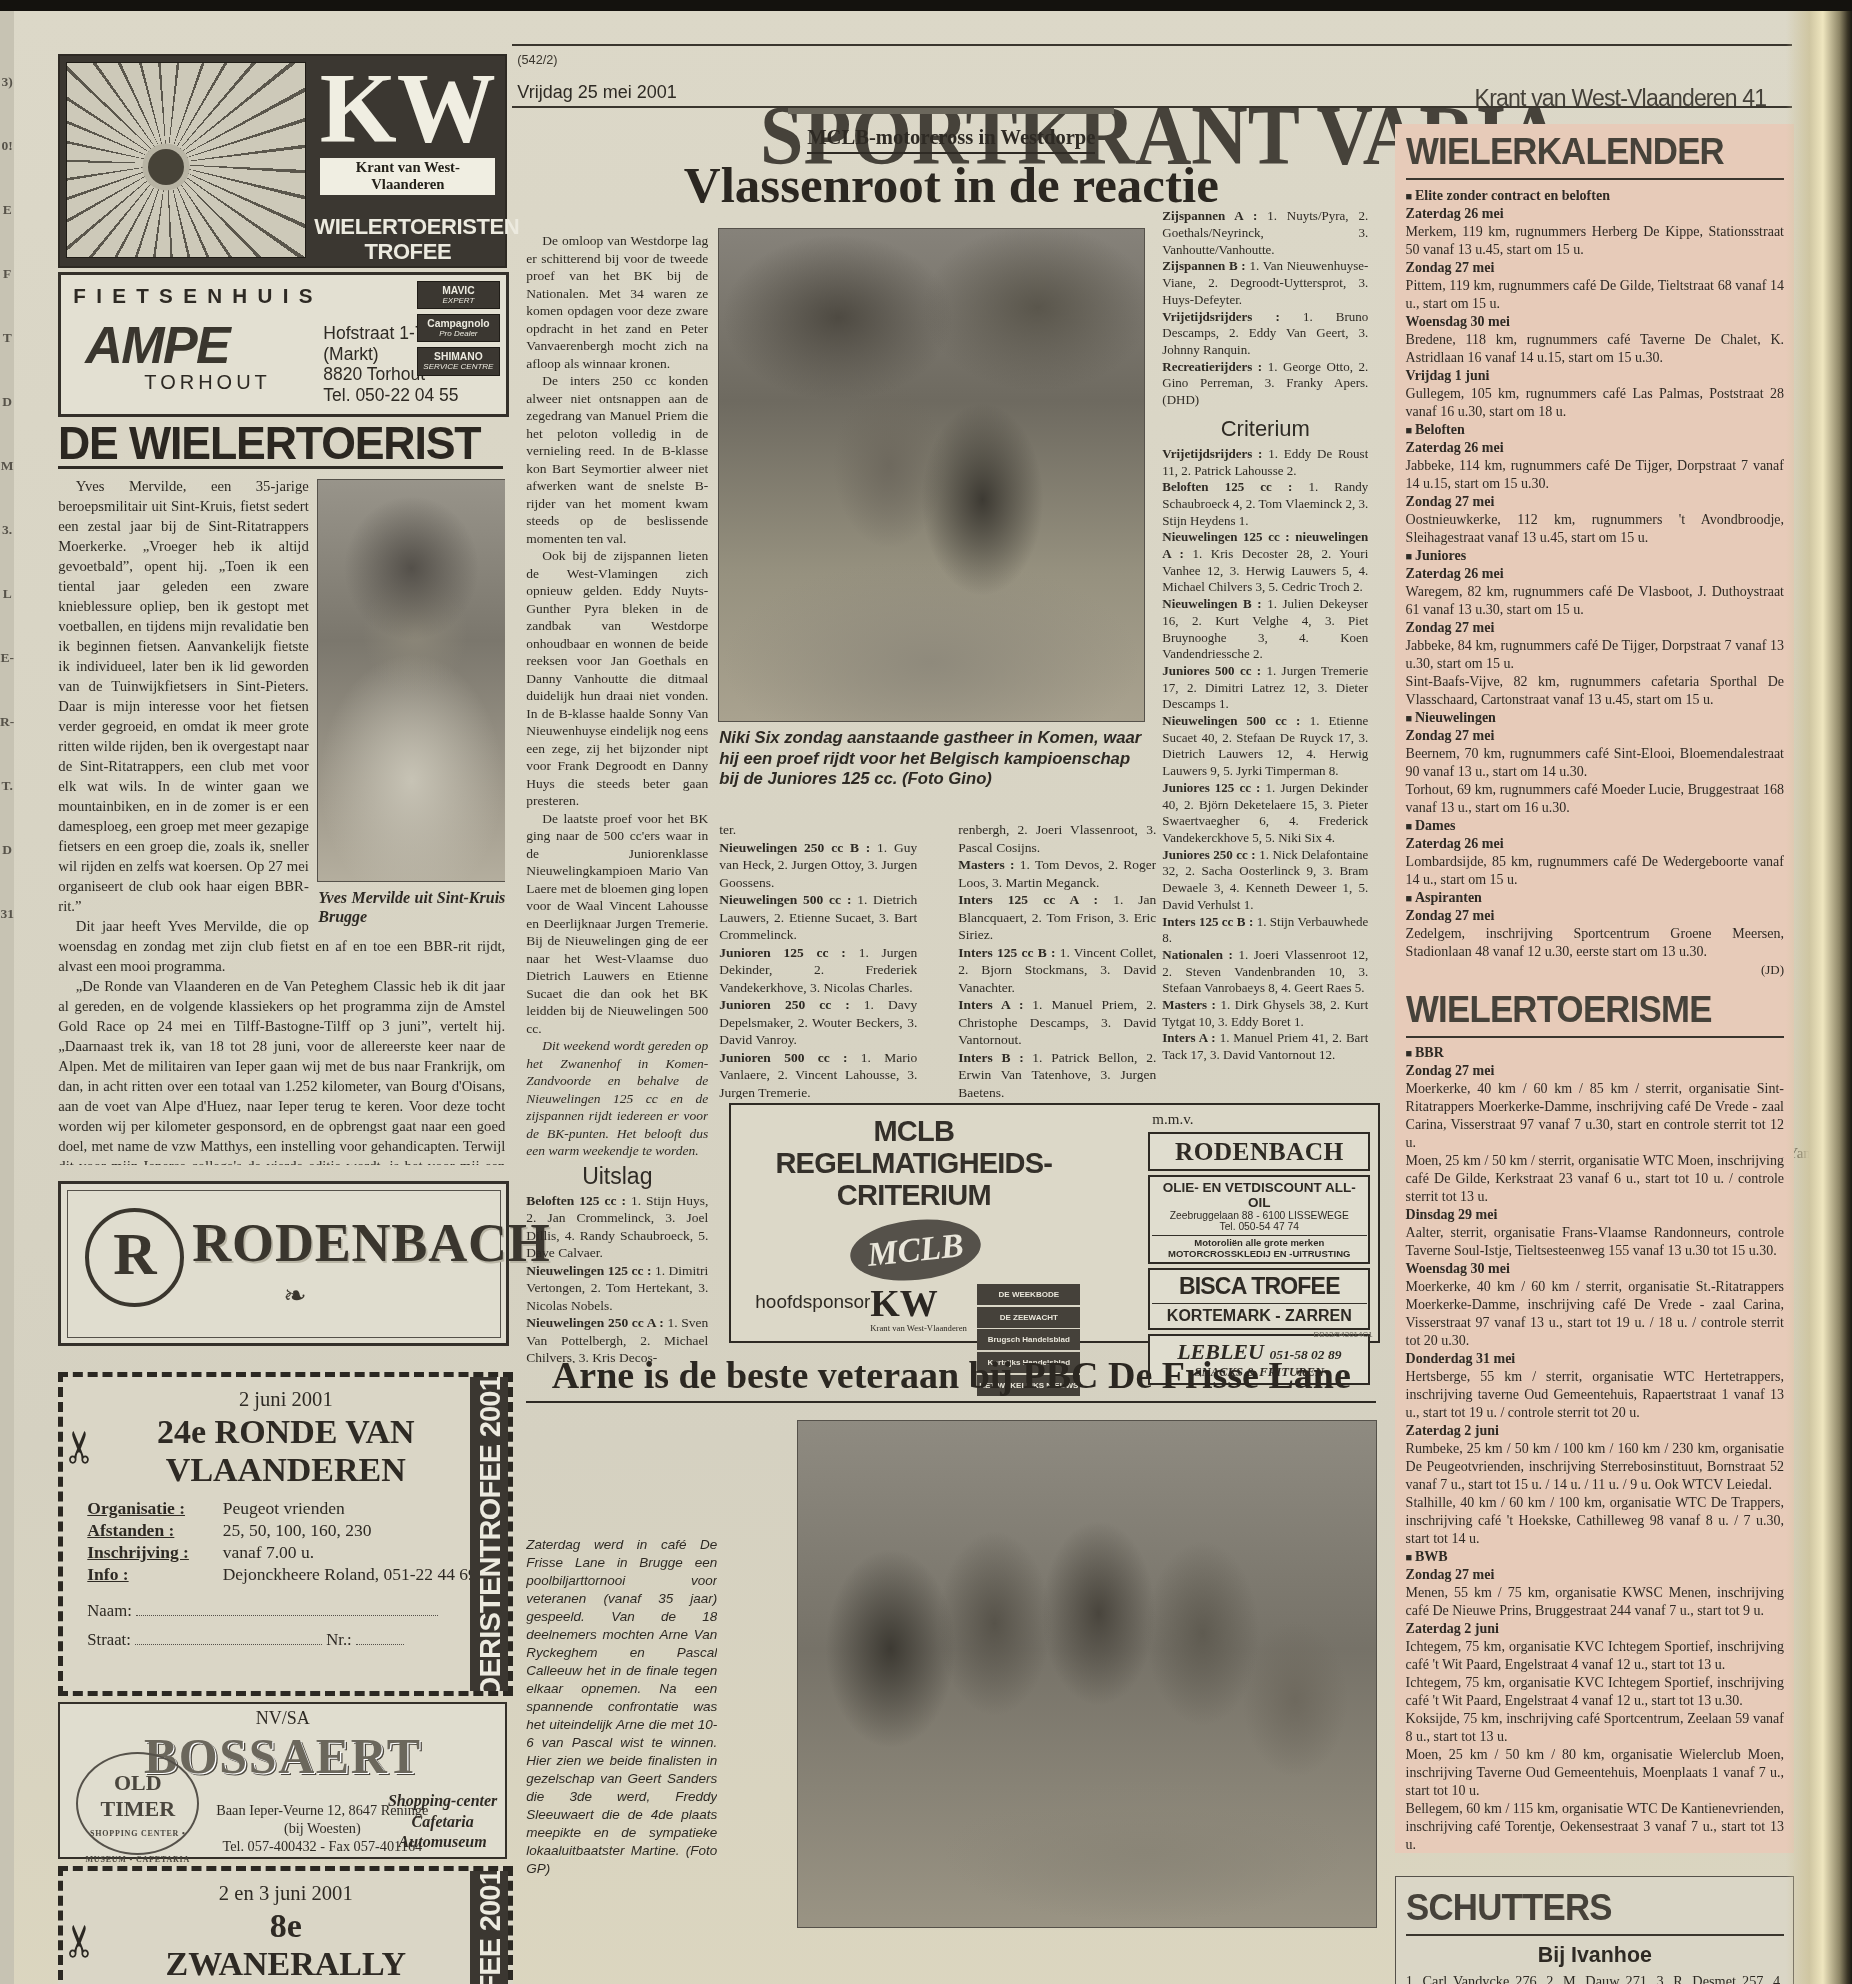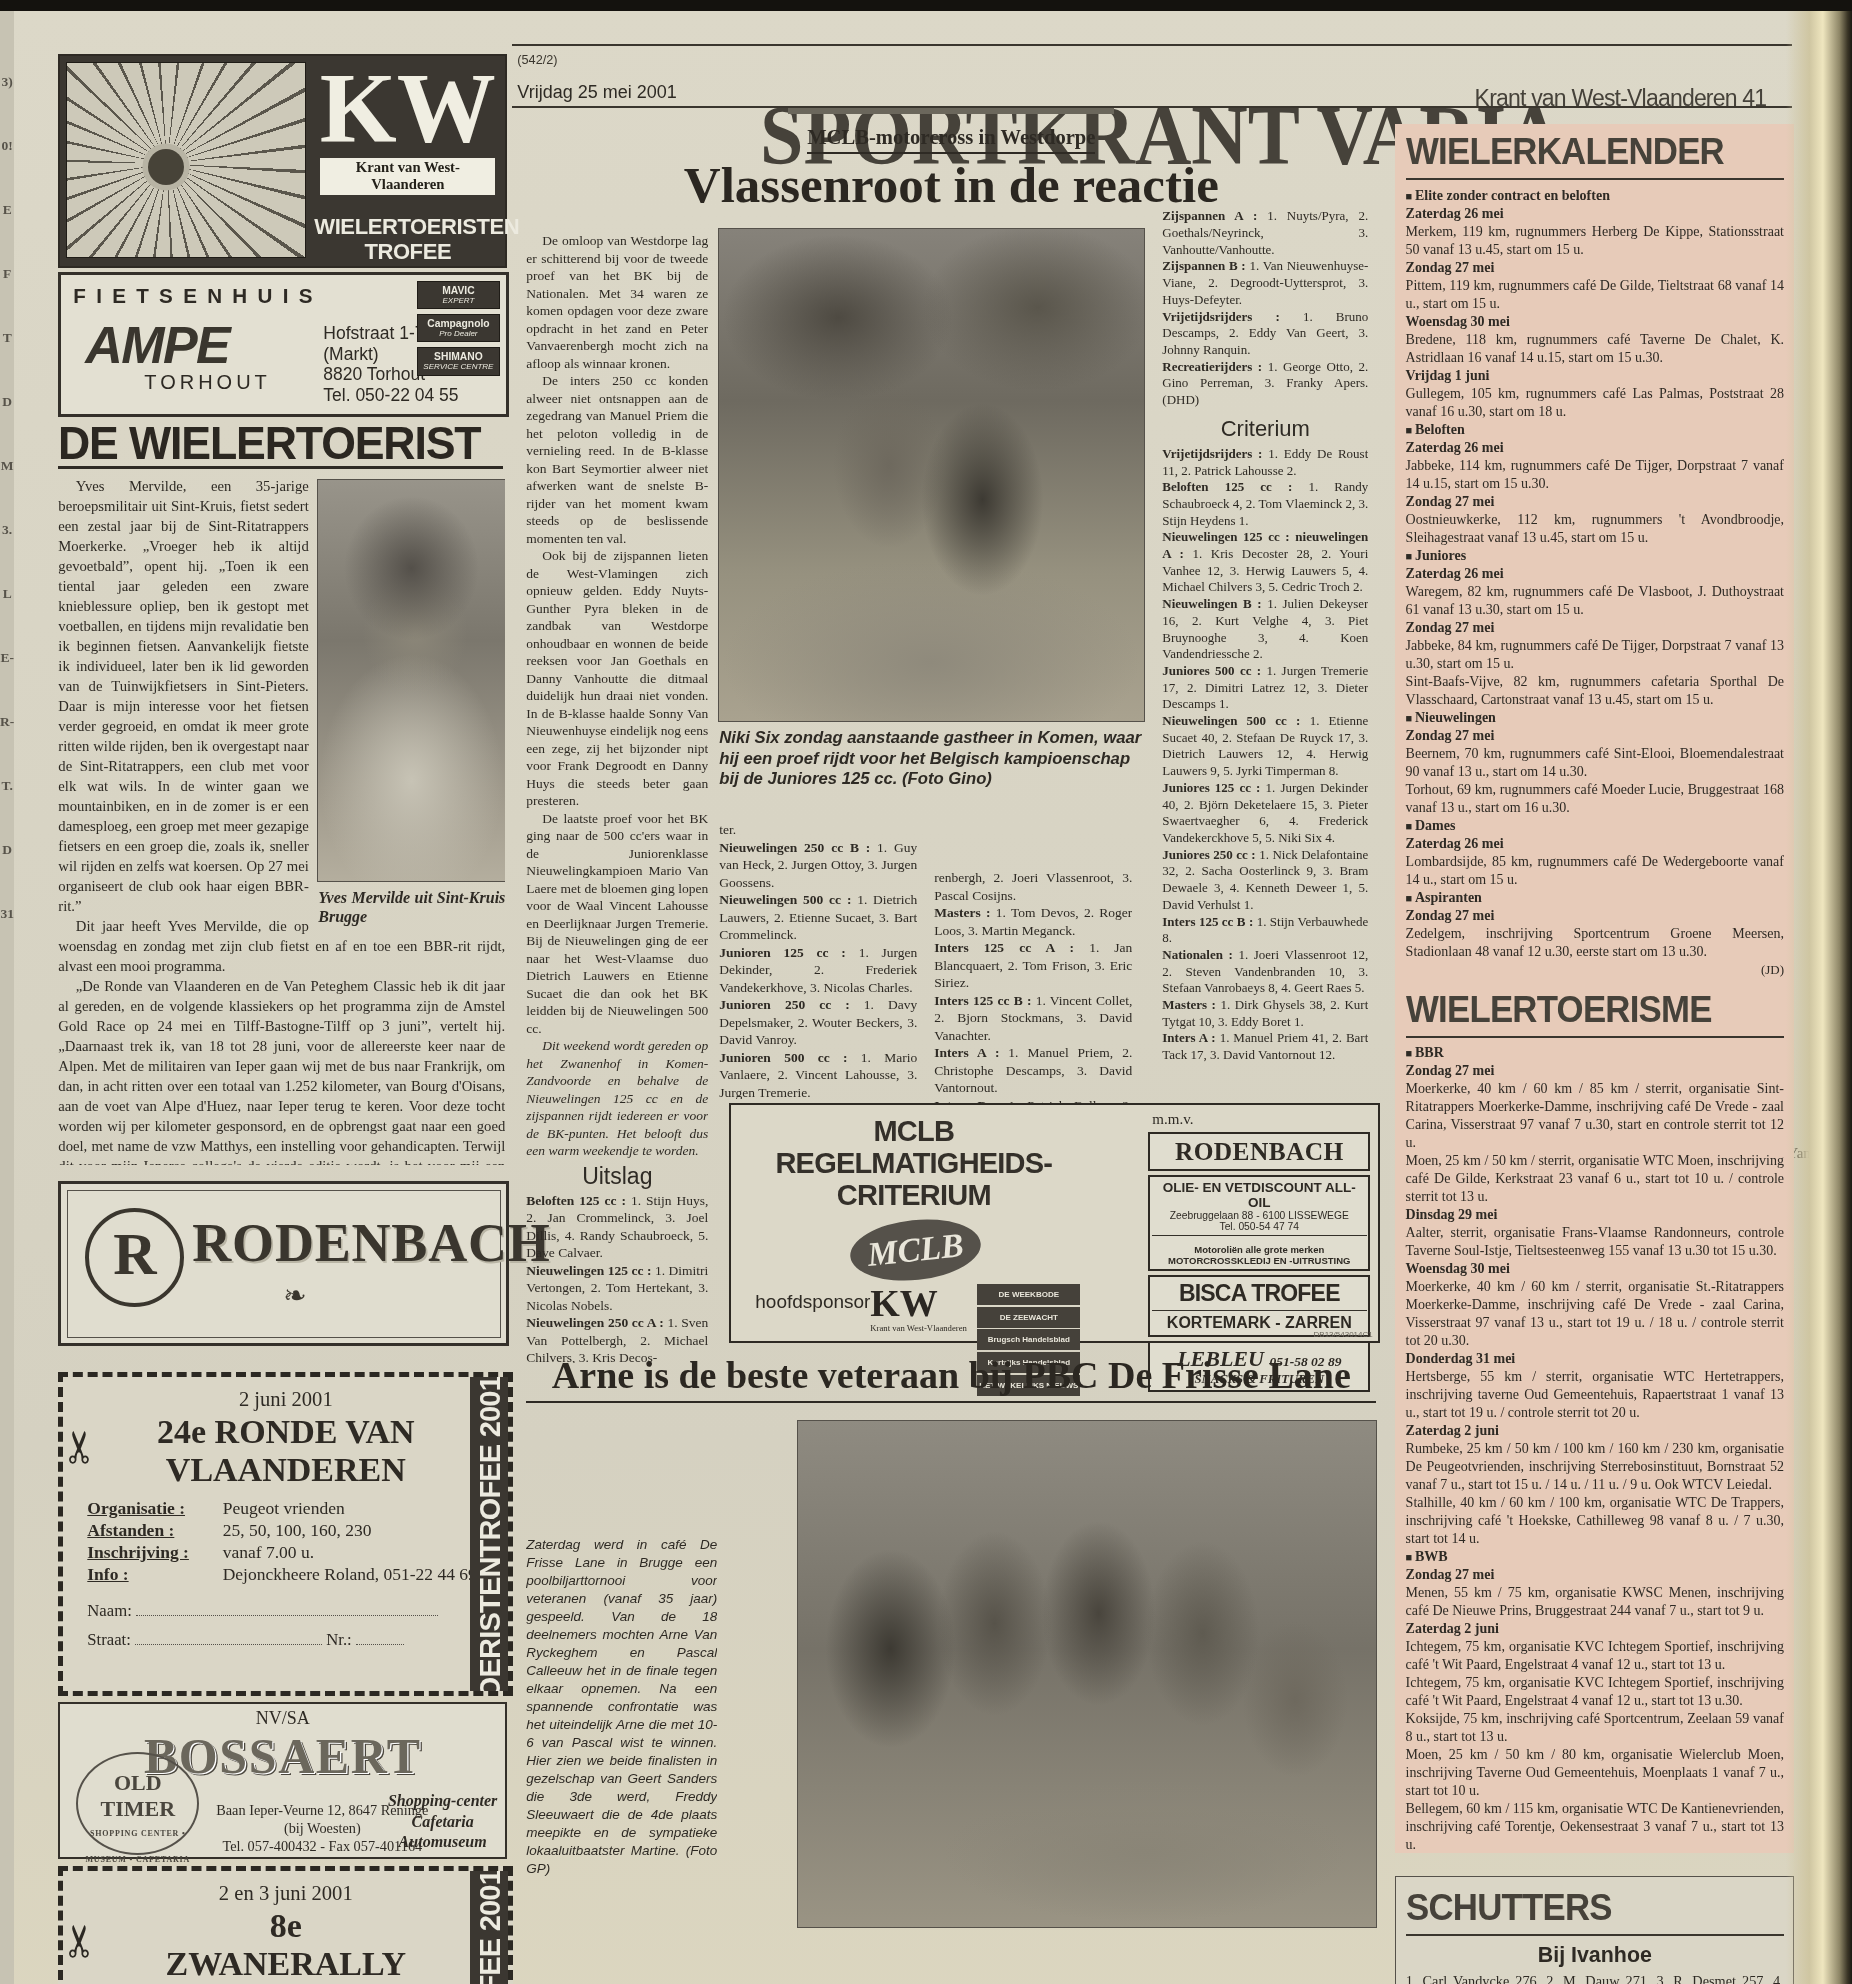--- a/index.html
+++ b/index.html
@@ -90,40 +90,40 @@
   .res{font-size:13.5px;line-height:17.5px;text-align:justify;margin:0;}
   .photo1{position:absolute;left:705px;top:219px;width:425px;height:492px;outline:1.2px solid #55514a;background:
     radial-gradient(ellipse 45% 28% at 28% 18%,#4e4a42 0%,rgba(0,0,0,0) 60%),
     radial-gradient(ellipse 45% 28% at 75% 16%,#5a564c 0%,rgba(0,0,0,0) 60%),
     radial-gradient(ellipse 22% 30% at 62% 55%,#3d3a33 0%,rgba(0,0,0,0) 65%),
     radial-gradient(ellipse 20% 26% at 40% 48%,#6e695e 0%,rgba(0,0,0,0) 65%),
     radial-gradient(ellipse 70% 30% at 50% 88%,#8f8a7c 0%,rgba(0,0,0,0) 70%),
     linear-gradient(180deg,#86827a 0%,#6e6a60 35%,#96917f 70%,#a9a28f 100%);}
   .cap1{position:absolute;left:705px;top:718px;width:425px;font-size:16.7px;line-height:20.6px;font-weight:bold;font-style:italic;font-family:"Liberation Sans",sans-serif;}
   .colB{position:absolute;left:705px;top:811px;width:198px;height:278px;}
-  .colC{position:absolute;left:920px;top:811px;width:198px;height:278px;margin-top:48px;}
+  .colC{position:absolute;left:944px;top:811px;width:198px;height:278px;}
   .colD{position:absolute;left:1148px;top:198px;width:206px;height:856px;}
   .colD .res{font-size:13px;line-height:16.7px;}
   .crit-h{text-align:center;font-size:22px;font-family:"Liberation Sans",sans-serif;margin:7.1px 0 4px;}
   
   .mclb{position:absolute;left:715px;top:1093px;width:647px;height:236px;border:2.4px solid #2e2a24;background:#dcd8c8;}
   .mclb-t{position:absolute;left:12px;top:9.5px;width:341px;text-align:center;font-size:29px;line-height:32px;font-weight:bold;font-family:"Liberation Sans",sans-serif;letter-spacing:-0.8px;color:#34302a;}
   .mclb-logo{position:absolute;left:119px;top:115px;width:131px;height:60px;background:#55514a;border-radius:50%;color:#e9e6da;text-align:center;font-size:34px;font-weight:bold;font-style:italic;line-height:60px;font-family:"Liberation Serif",serif;transform:rotate(-6deg);}
   .mclb-hoofd{position:absolute;left:24px;top:186px;font-size:19px;font-family:"Liberation Sans",sans-serif;}
   .mclb-kw{position:absolute;left:139px;top:179px;font-size:38px;font-weight:bold;font-family:"Liberation Serif",serif;color:#2b2722;line-height:38px;}
   .mclb-kwsub{position:absolute;left:139px;top:218px;font-size:8.7px;font-family:"Liberation Serif",serif;}
   .mclb-papers{position:absolute;left:246px;top:179px;width:103px;display:flex;flex-direction:column;gap:1.6px;}
   .mclb-papers span{background:#45413a;color:#e9e6da;font-size:8px;text-align:center;padding:6px 0;font-family:"Liberation Sans",sans-serif;font-weight:bold;}
   .mclb-right{position:absolute;right:8px;top:5.6px;width:222px;}
   .mmv{font-size:15px;margin-left:4px;}
   .spbox{border:2px solid #2e2a24;background:#e0ddcf;text-align:center;margin-top:4px;padding:3.2px 1.6px;}
   .sp-rod{font-size:25.4px;font-weight:bold;letter-spacing:0.4px;font-family:"Liberation Serif",serif;}
   .sp-all1{font-size:13.5px;font-weight:bold;font-family:"Liberation Sans",sans-serif;}
   .sp-all2{font-size:10.3px;font-family:"Liberation Sans",sans-serif;}
-  .sp-all3{font-size:9.5px;font-weight:bold;font-family:"Liberation Sans",sans-serif;border-top:1.2px solid #34302a;margin-top:2.4px;padding-top:8px;}
+  .sp-all3{font-size:9.5px;font-weight:bold;font-family:"Liberation Sans",sans-serif;border-top:1.2px solid #34302a;margin-top:2.4px;padding-top:1px;}
   .sp-bis1{font-size:23px;font-weight:bold;font-family:"Liberation Sans",sans-serif;letter-spacing:-0.8px;}
   .sp-bis2{font-size:16px;font-weight:bold;font-family:"Liberation Sans",sans-serif;border-top:1.6px solid #34302a;margin-top:3.2px;padding-top:2.4px;}
   .sp-leb{font-size:22px;font-weight:bold;font-style:italic;font-family:"Liberation Serif",serif;}
   .sp-leb small{font-size:13.5px;}
   .sp-leb2{font-size:12.7px;font-style:italic;font-weight:bold;}
   .mclb-code{position:absolute;right:5.6px;bottom:2.4px;font-size:8px;color:#6b675c;font-family:"Liberation Sans",sans-serif;}
   
   .arne-h{position:absolute;left:512px;top:1343px;width:850px;text-align:center;font-size:38px;font-weight:bold;color:#2b2721;}
   .arne-rule{position:absolute;left:512px;top:1391px;width:850px;height:2px;background:#2e2a24;}
   .arne-col{position:absolute;left:512px;top:1526px;width:191px;height:397px;font-size:13.5px;line-height:18px;font-style:italic;font-family:"Liberation Sans",sans-serif;text-align:justify;}

